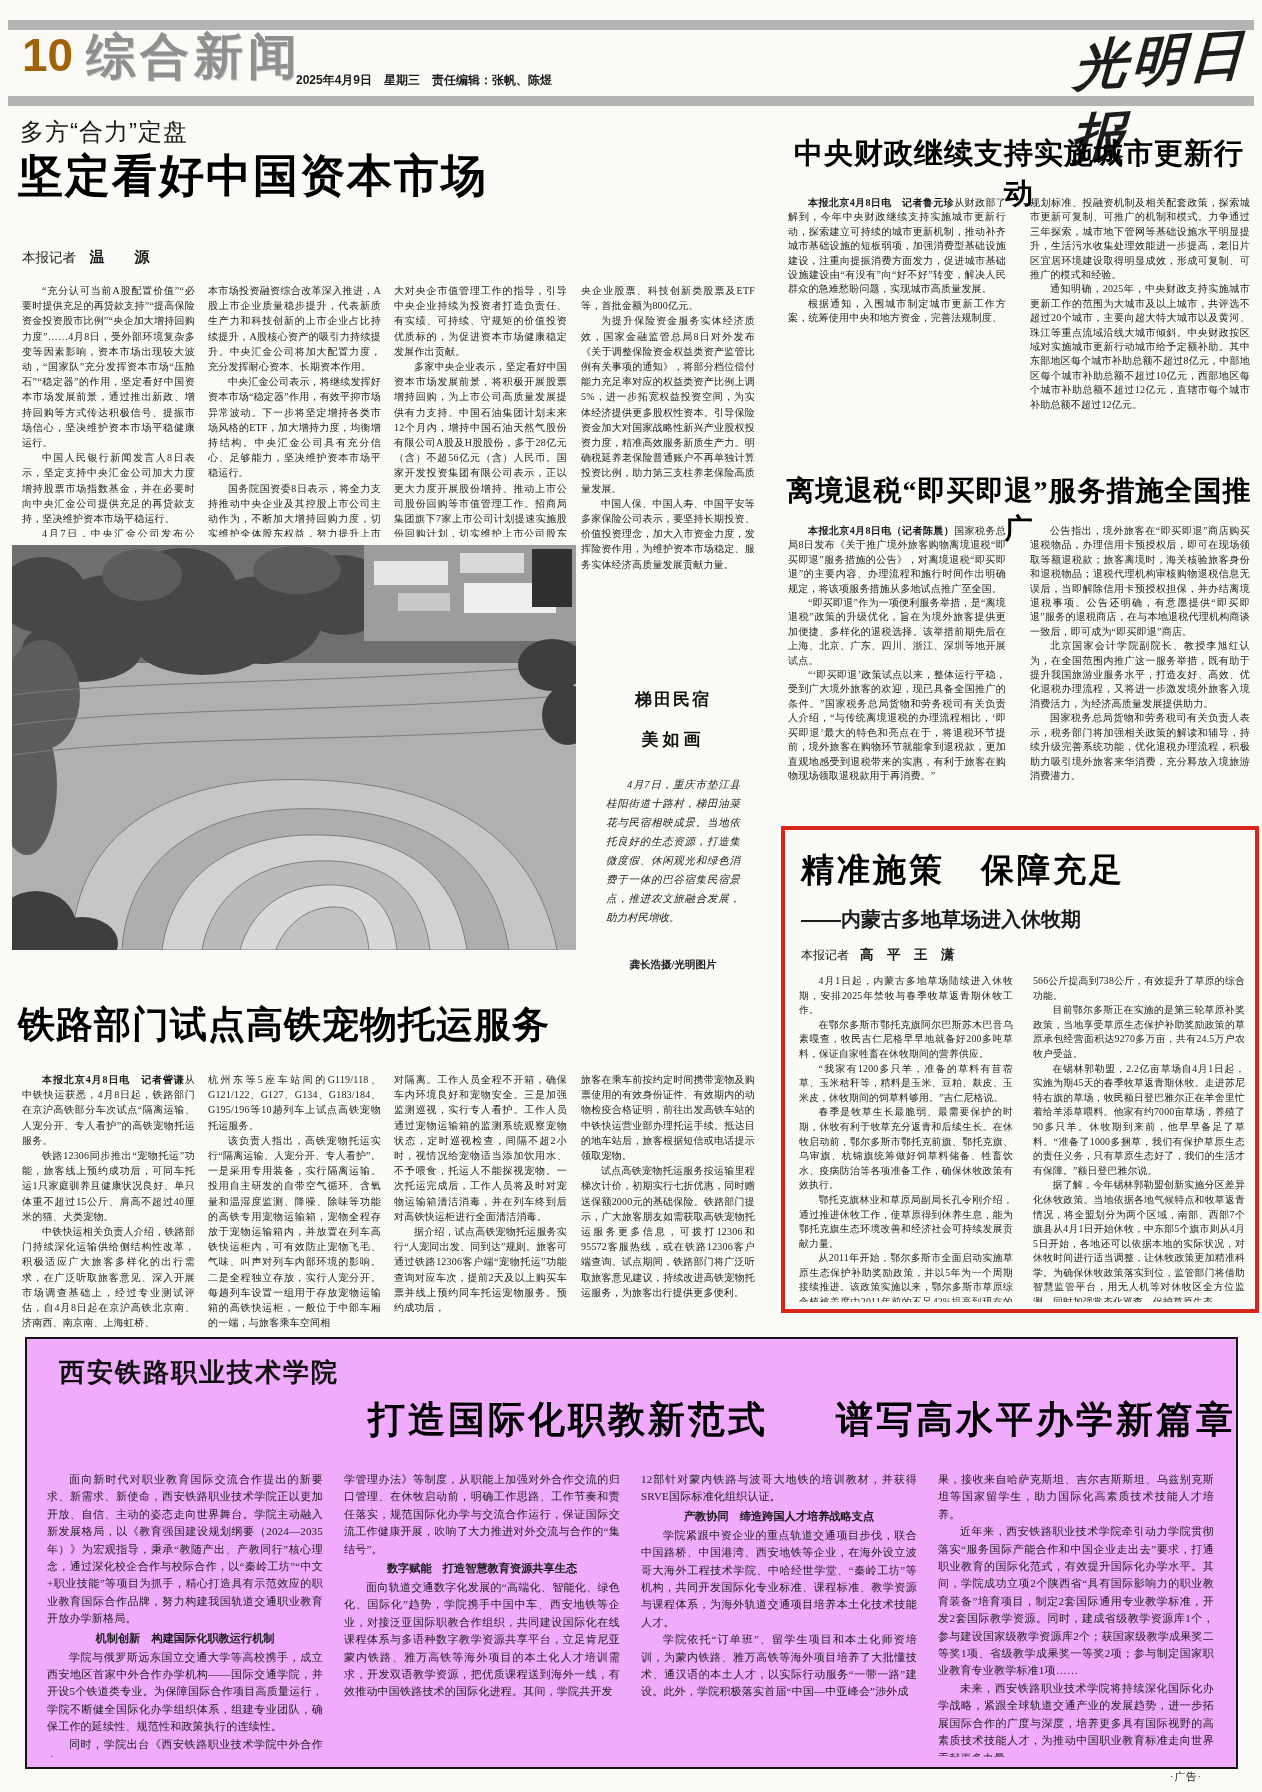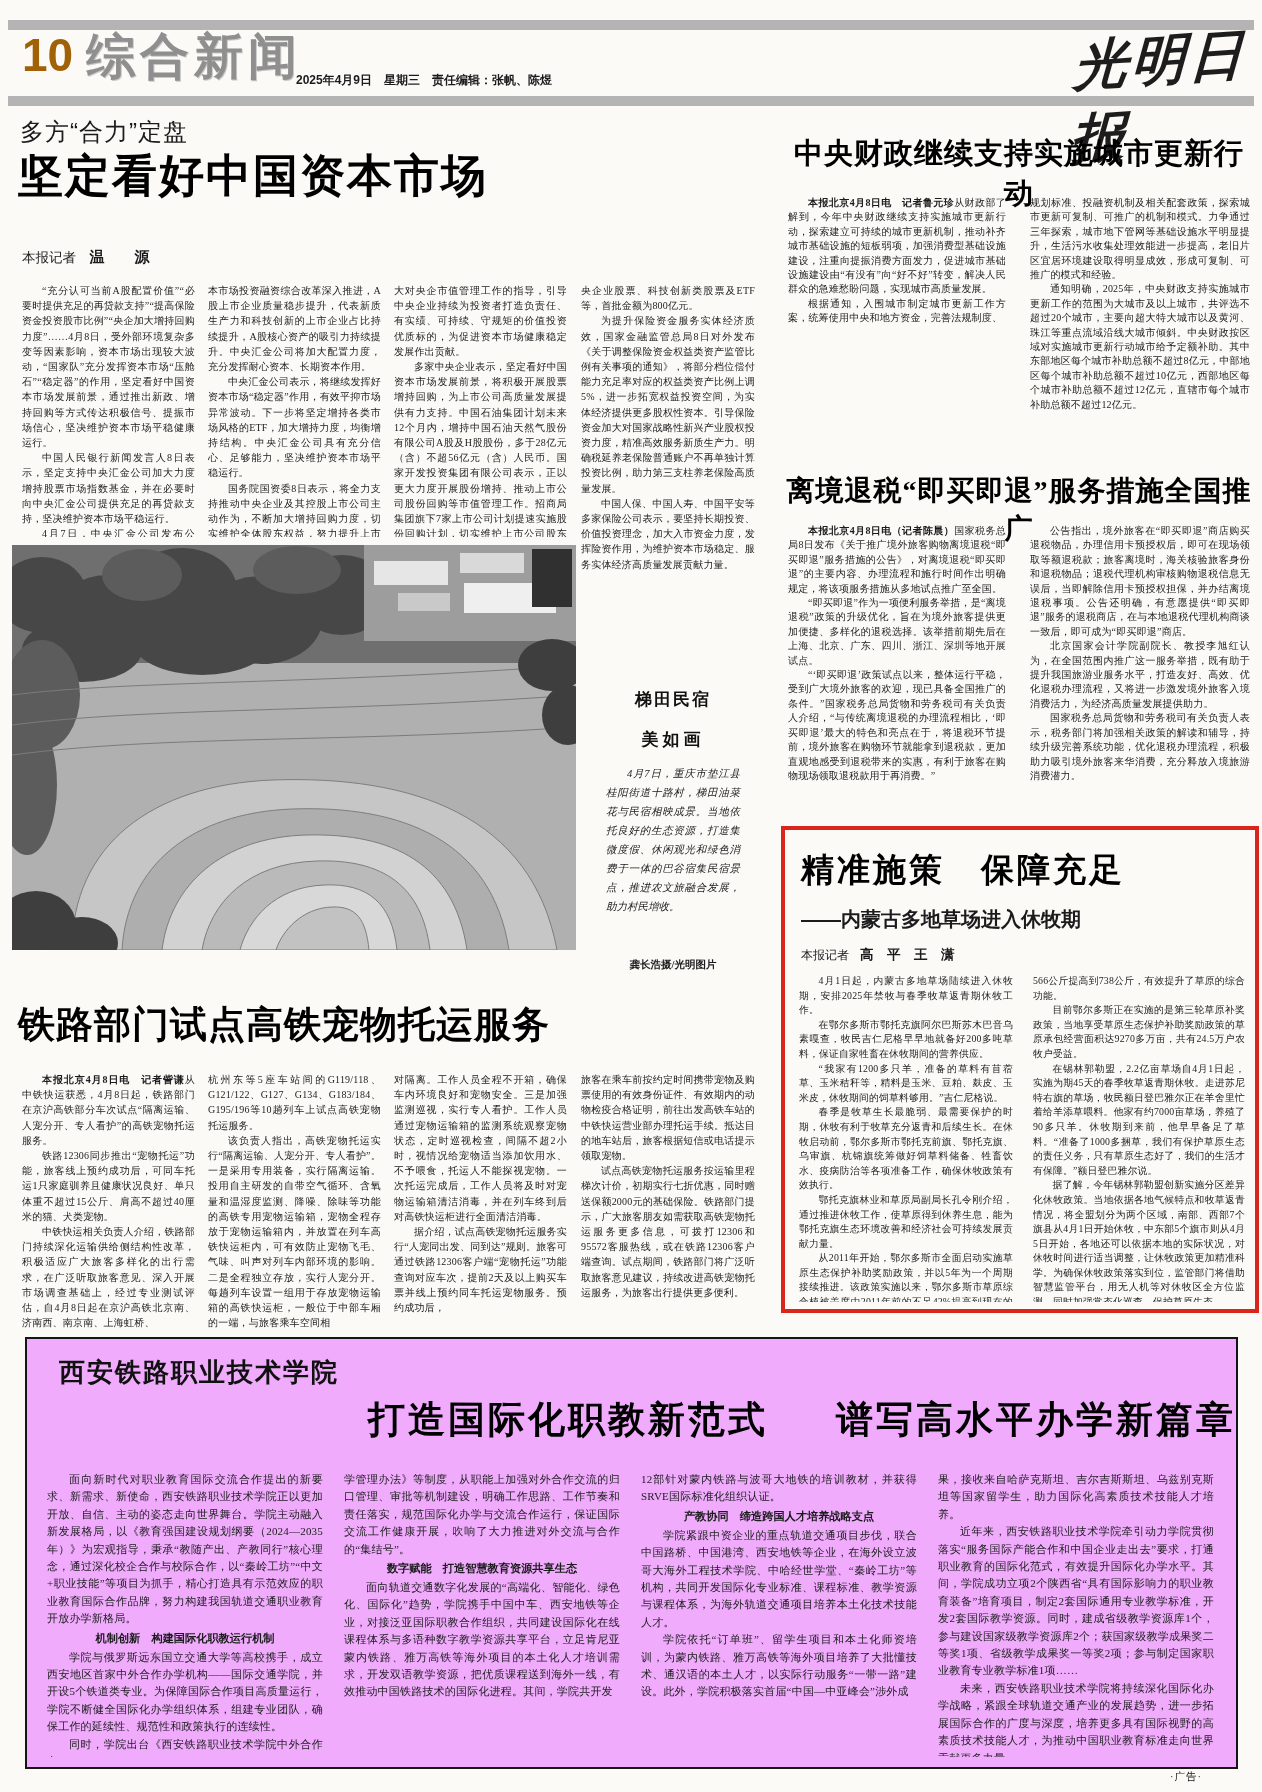--- a/index.html
+++ b/index.html
@@ -106,21 +106,21 @@
           <ellipse cx="70" cy="398" rx="36" ry="26"></ellipse>
         <ellipse cx="540" cy="120" rx="34" ry="26"></ellipse>
           <ellipse cx="556" cy="170" rx="26" ry="30"></ellipse>
       </g>
     </svg>
   </div>
 
   <div class="abs" style="left:602px;top:560px;width:142px;height:440px">
     <div class="abs sanshead" style="left:0;top:128px;width:142px;text-align:center;font-size:17px;letter-spacing:2px">梯田民宿</div>
     <div class="abs sanshead" style="left:0;top:168px;width:142px;text-align:center;font-size:17px;letter-spacing:4px">美如画</div>
-    <p class="abs" style="left:4px;top:204px;width:134px;margin:0;font-size:10.5px;line-height:19px;font-style:italic;text-align:justify;text-indent:2em">4月7日，重庆市垫江县桂阳街道十路村，梯田油菜花与民宿相映成景。当地依托良好的生态资源，打造集微度假、休闲观光和绿色消费于一体的巴谷宿集民宿景点，推进农文旅融合发展，助力村民增收。</p>
+    <p class="abs" style="left:4px;top:215px;width:134px;margin:0;font-size:10.5px;line-height:19px;font-style:italic;text-align:justify;text-indent:2em">4月7日，重庆市垫江县桂阳街道十路村，梯田油菜花与民宿相映成景。当地依托良好的生态资源，打造集微度假、休闲观光和绿色消费于一体的巴谷宿集民宿景点，推进农文旅融合发展，助力村民增收。</p>
     <div class="abs" style="left:0;top:398px;width:142px;text-align:center;font-size:10.5px;font-weight:bold">龚长浩摄/光明图片</div>
   </div>
 
   <div>
     <div class="abs serifhead" style="left:788px;top:134px;width:462px;text-align:center;font-size:29px;letter-spacing:1px">中央财政继续支持实施城市更新行动</div>
     <div class="col" style="left:788px;top:196px;width:218px;height:260px">
       <p class="bt rb">
         <b class="dl">本报北京4月8日电　记者鲁元珍</b><span>从财政部了解到，今年中央财政继续支持实施城市更新行动，探索建立可持续的城市更新机制，推动补齐城市基础设施的短板弱项，加强消费型基础设施建设，注重向提振消费方面发力，促进城市基础设施建设由“有没有”向“好不好”转变，解决人民群众的急难愁盼问题，实现城市高质量发展。</span>
       </p>
       <p class="bt rb">根据通知，入围城市制定城市更新工作方案，统筹使用中央和地方资金，完善法规制度、</p>
@@ -199,21 +199,21 @@
       <span class="serifhead" style="font-size:37px;letter-spacing:3px;margin-right:64px">打造国际化职教新范式</span>
       <span class="serifhead" style="font-size:37px;letter-spacing:3px">谱写高水平办学新篇章</span>
     </div>
     <div class="col" style="left:20px;top:132px;width:276px;height:286px">
       <p class="bt xb">面向新时代对职业教育国际交流合作提出的新要求、新需求、新使命，西安铁路职业技术学院正以更加开放、自信、主动的姿态走向世界舞台。学院主动融入新发展格局，以《教育强国建设规划纲要（2024—2035年）》为宏观指导，秉承“教随产出、产教同行”核心理念，通过深化校企合作与校际合作，以“秦岭工坊”“中文+职业技能”等项目为抓手，精心打造具有示范效应的职业教育国际合作品牌，努力构建我国轨道交通职业教育开放办学新格局。</p>
       <p class="sub">机制创新　构建国际化职教运行机制</p>
       <p class="bt xb">学院与俄罗斯远东国立交通大学等高校携手，成立西安地区首家中外合作办学机构——国际交通学院，并开设5个铁道类专业。为保障国际合作项目高质量运行，学院不断健全国际化办学组织体系，组建专业团队，确保工作的延续性、规范性和政策执行的连续性。</p>
       <p class="bt xb">同时，学院出台《西安铁路职业技术学院中外合作办</p>
     </div>
     <div class="col" style="left:317px;top:132px;width:276px;height:286px">
-      <p class="bt xb cont">学管理办法》等制度，从职能上加强对外合作交流的归口管理、审批等机制建设，明确工作思路、工作节奏和责任落实，规范国际化办学与交流合作运行，保证国际交流工作健康开展，吹响了大力推进对外交流与合作的“集结号”。</p>
+      <p class="bt xb cont">学管理办法》等制度，从职能上加强对外合作交流的归口管理、在休牧启动前，明确工作思路、工作节奏和责任落实，规范国际化办学与交流合作运行，保证国际交流工作健康开展，吹响了大力推进对外交流与合作的“集结号”。</p>
       <p class="sub">数字赋能　打造智慧教育资源共享生态</p>
       <p class="bt xb">面向轨道交通数字化发展的“高端化、智能化、绿色化、国际化”趋势，学院携手中国中车、西安地铁等企业，对接泛亚国际职教合作组织，共同建设国际化在线课程体系与多语种数字教学资源共享平台，立足肯尼亚蒙内铁路、雅万高铁等海外项目的本土化人才培训需求，开发双语教学资源，把优质课程送到海外一线，有效推动中国铁路技术的国际化进程。其间，学院共开发</p>
     </div>
     <div class="col" style="left:614px;top:132px;width:276px;height:286px">
       <p class="bt xb cont">12部针对蒙内铁路与波哥大地铁的培训教材，并获得SRVE国际标准化组织认证。</p>
       <p class="sub">产教协同　缔造跨国人才培养战略支点</p>
       <p class="bt xb">学院紧跟中资企业的重点轨道交通项目步伐，联合中国路桥、中国港湾、西安地铁等企业，在海外设立波哥大海外工程技术学院、中哈经世学堂、“秦岭工坊”等机构，共同开发国际化专业标准、课程标准、教学资源与课程体系，为海外轨道交通项目培养本土化技术技能人才。</p>
       <p class="bt xb">学院依托“订单班”、留学生项目和本土化师资培训，为蒙内铁路、雅万高铁等海外项目培养了大批懂技术、通汉语的本土人才，以实际行动服务“一带一路”建设。此外，学院积极落实首届“中国—中亚峰会”涉外成</p>
     </div>
     <div class="col" style="left:911px;top:132px;width:276px;height:286px">

